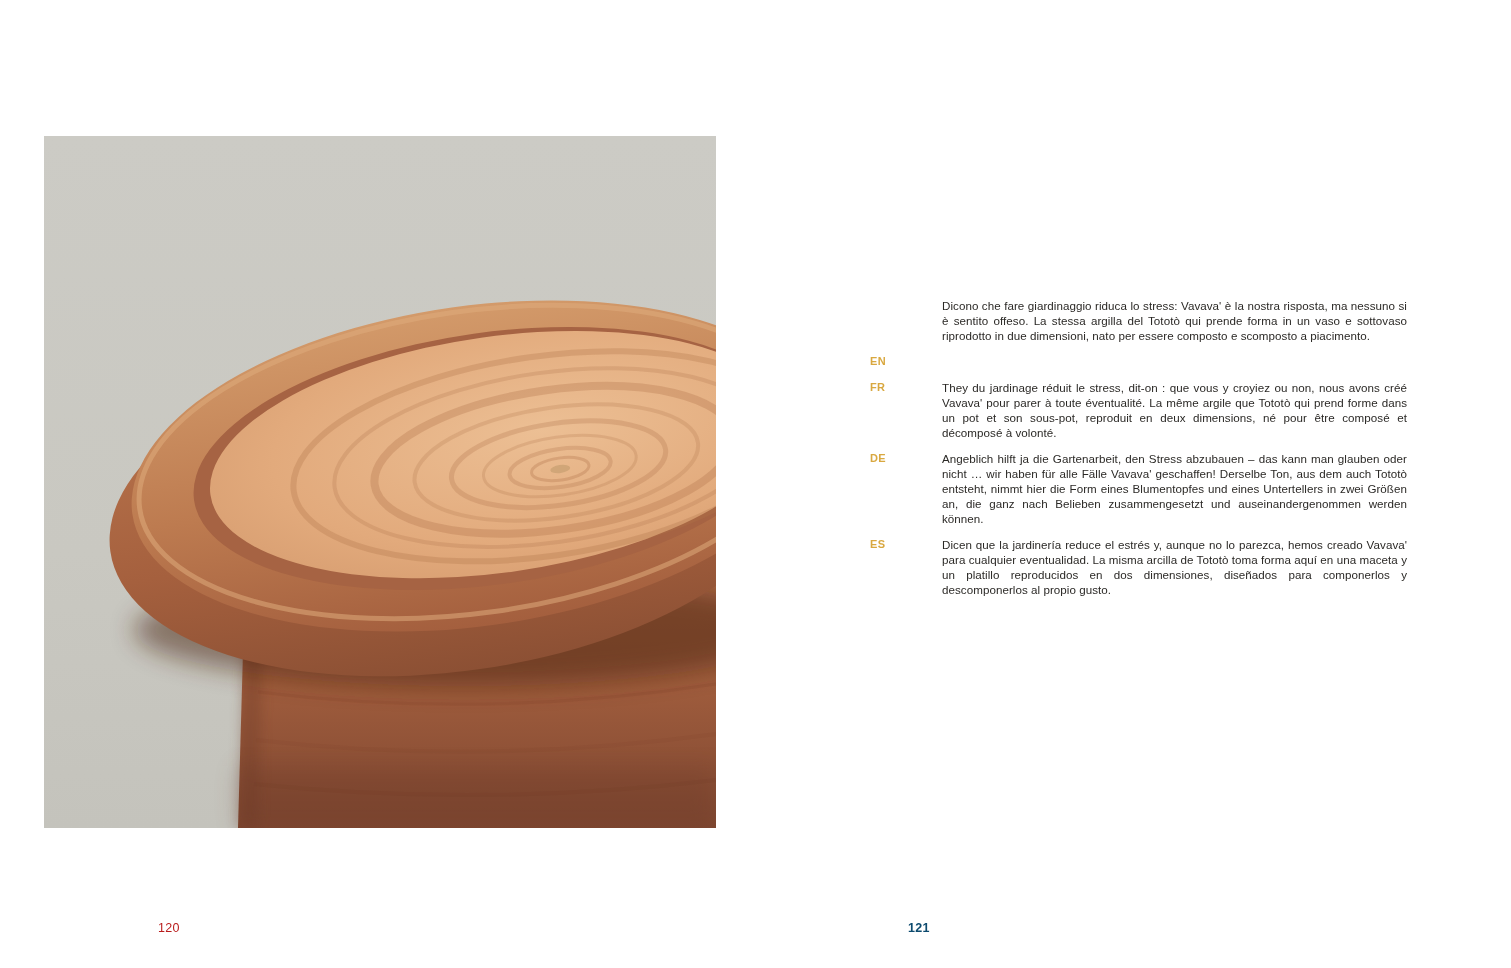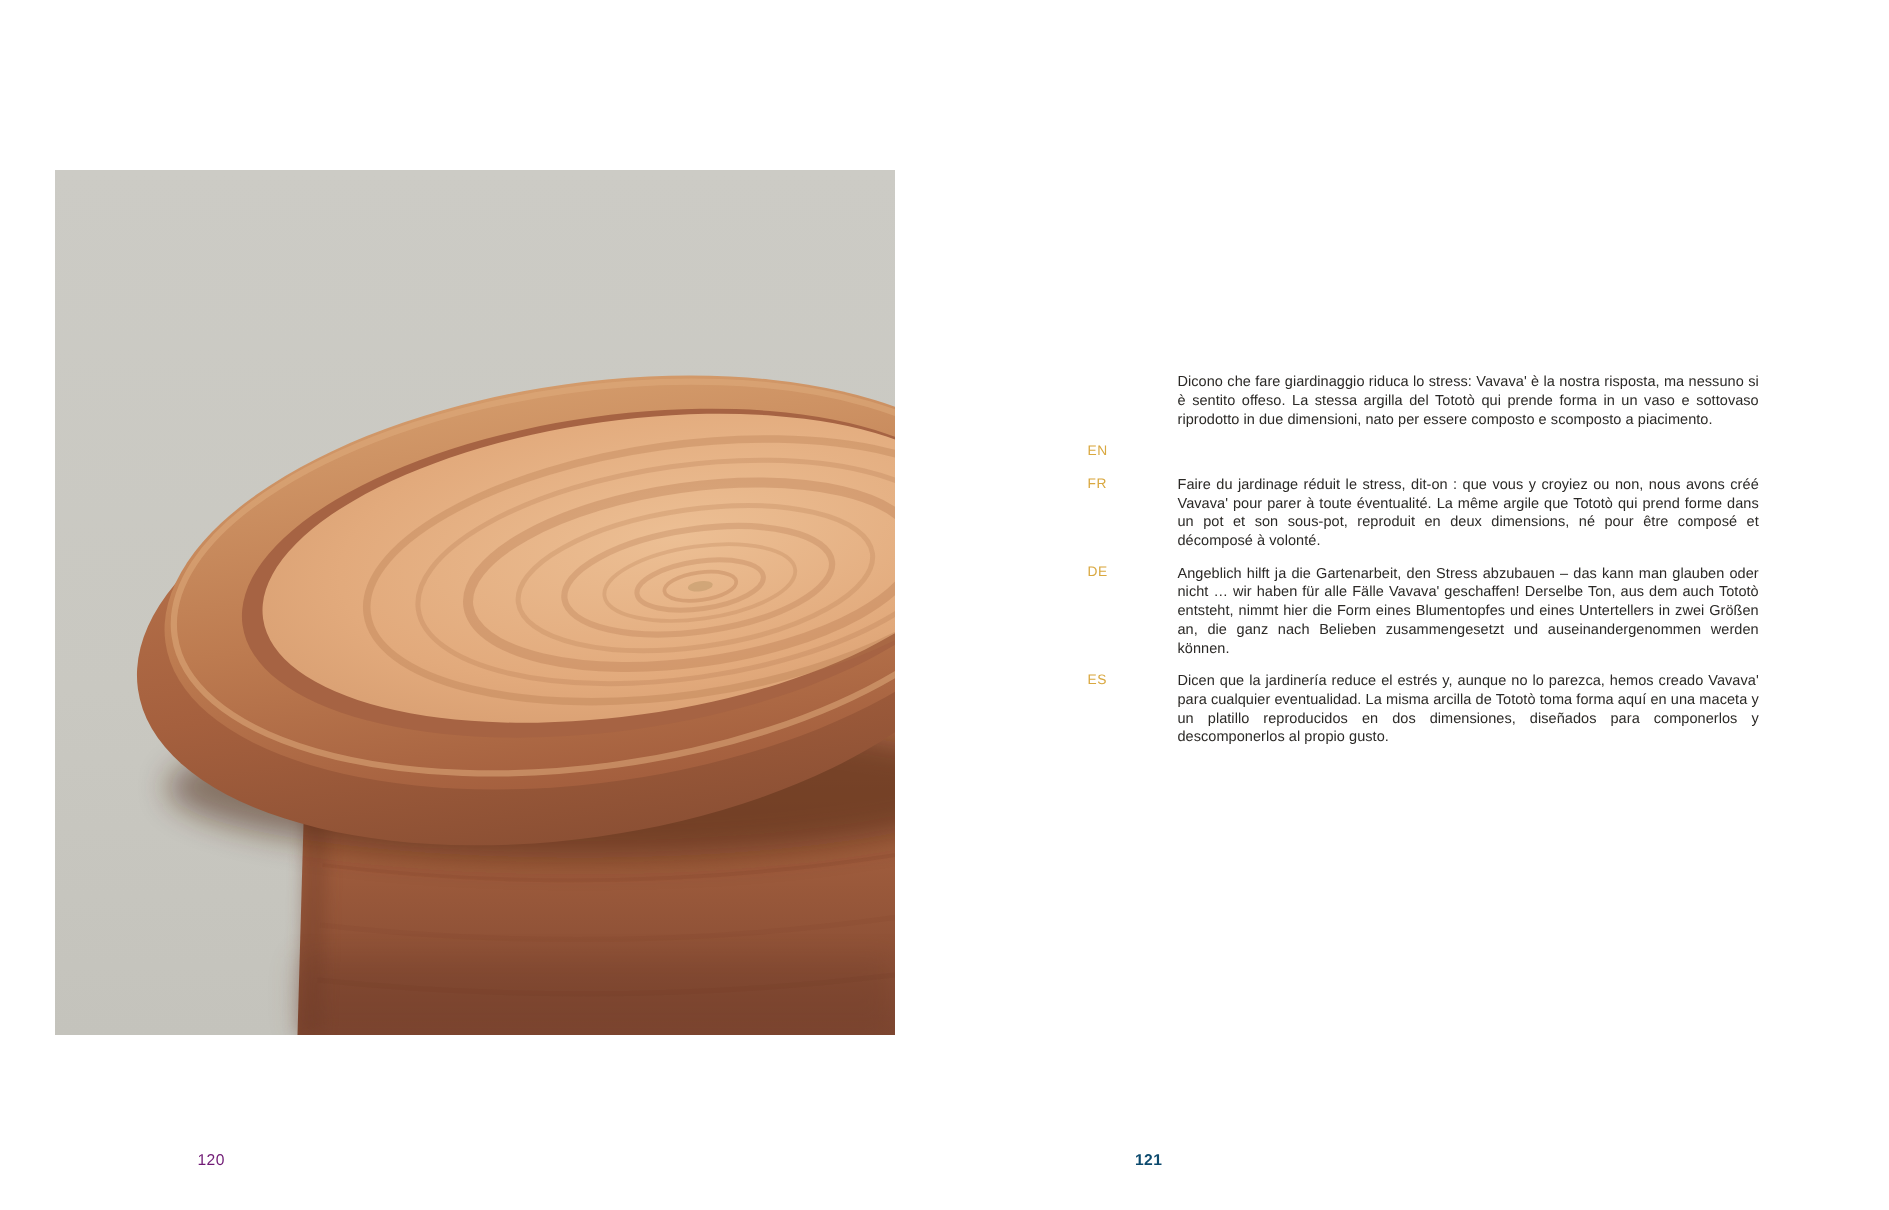--- a/index.html
+++ b/index.html
@@ -16,31 +16,31 @@
   .photo svg{display:block;}
   .text-col{
     position:absolute;left:870px;top:298px;width:537px;
   }
   .para-row{
     display:grid;grid-template-columns:72px 1fr;
     margin:0 0 11px 0;
   }
   .lang-label{
     color:#d9a840;font-size:11px;letter-spacing:.4px;
-    line-height:15px;font-weight:normal;
+    line-height:15px;font-weight:bold;
   }
   .para-text{
     margin:0;font-size:11.6px;line-height:15px;
     text-align:justify;color:#2b2926;letter-spacing:.05px;
   }
   .folio{
     position:absolute;top:920px;font-size:12.5px;line-height:16px;
     letter-spacing:.3px;
   }
-  .folio-left{left:158px;color:#701a75;}
+  .folio-left{left:158px;color:#b91c1c;}
   .folio-right{left:908px;color:#0c4a6e;font-weight:bold;}
 </style>
 </head>
 <body>
 
 <div>
 
   <figure class="photo">
     <svg width="672" height="692" viewBox="0 0 672 692" aria-hidden="true">
       <defs>
@@ -118,21 +118,21 @@
       <span class="lang-label"></span>
       <p class="para-text">Dicono che fare giardinaggio riduca lo stress: Vavava' è la nostra risposta, ma nessuno si è sentito offeso. La stessa argilla del Tototò qui prende forma in un vaso e sottovaso riprodotto in due dimensioni, nato per essere composto e scomposto a piacimento.</p>
     </section>
 
     <section class="para-row">
       <span class="lang-label">EN</span>
     </section>
 
     <section class="para-row">
       <span class="lang-label">FR</span>
-      <p class="para-text">Faire du jardinage réduit le stress, dit-on : que vous y croyiez ou non, nous avons créé Vavava' pour parer à toute éventualité. La même argile que Tototò qui prend forme dans un pot et son sous-pot, reproduit en deux dimensions, né pour être composé et décomposé à volonté.</p>
+      <p class="para-text">They du jardinage réduit le stress, dit-on : que vous y croyiez ou non, nous avons créé Vavava' pour parer à toute éventualité. La même argile que Tototò qui prend forme dans un pot et son sous-pot, reproduit en deux dimensions, né pour être composé et décomposé à volonté.</p>
     </section>
 
     <section class="para-row">
       <span class="lang-label">DE</span>
       <p class="para-text">Angeblich hilft ja die Gartenarbeit, den Stress abzubauen – das kann man glauben oder nicht … wir haben für alle Fälle Vavava' geschaffen! Derselbe Ton, aus dem auch Tototò entsteht, nimmt hier die Form eines Blumentopfes und eines Untertellers in zwei Größen an, die ganz nach Belieben zusammengesetzt und auseinandergenommen werden können.</p>
     </section>
 
     <section class="para-row">
       <span class="lang-label">ES</span>
       <p class="para-text">Dicen que la jardinería reduce el estrés y, aunque no lo parezca, hemos creado Vavava' para cualquier eventualidad. La misma arcilla de Tototò toma forma aquí en una maceta y un platillo reproducidos en dos dimensiones, diseñados para componerlos y descomponerlos al propio gusto.</p>

